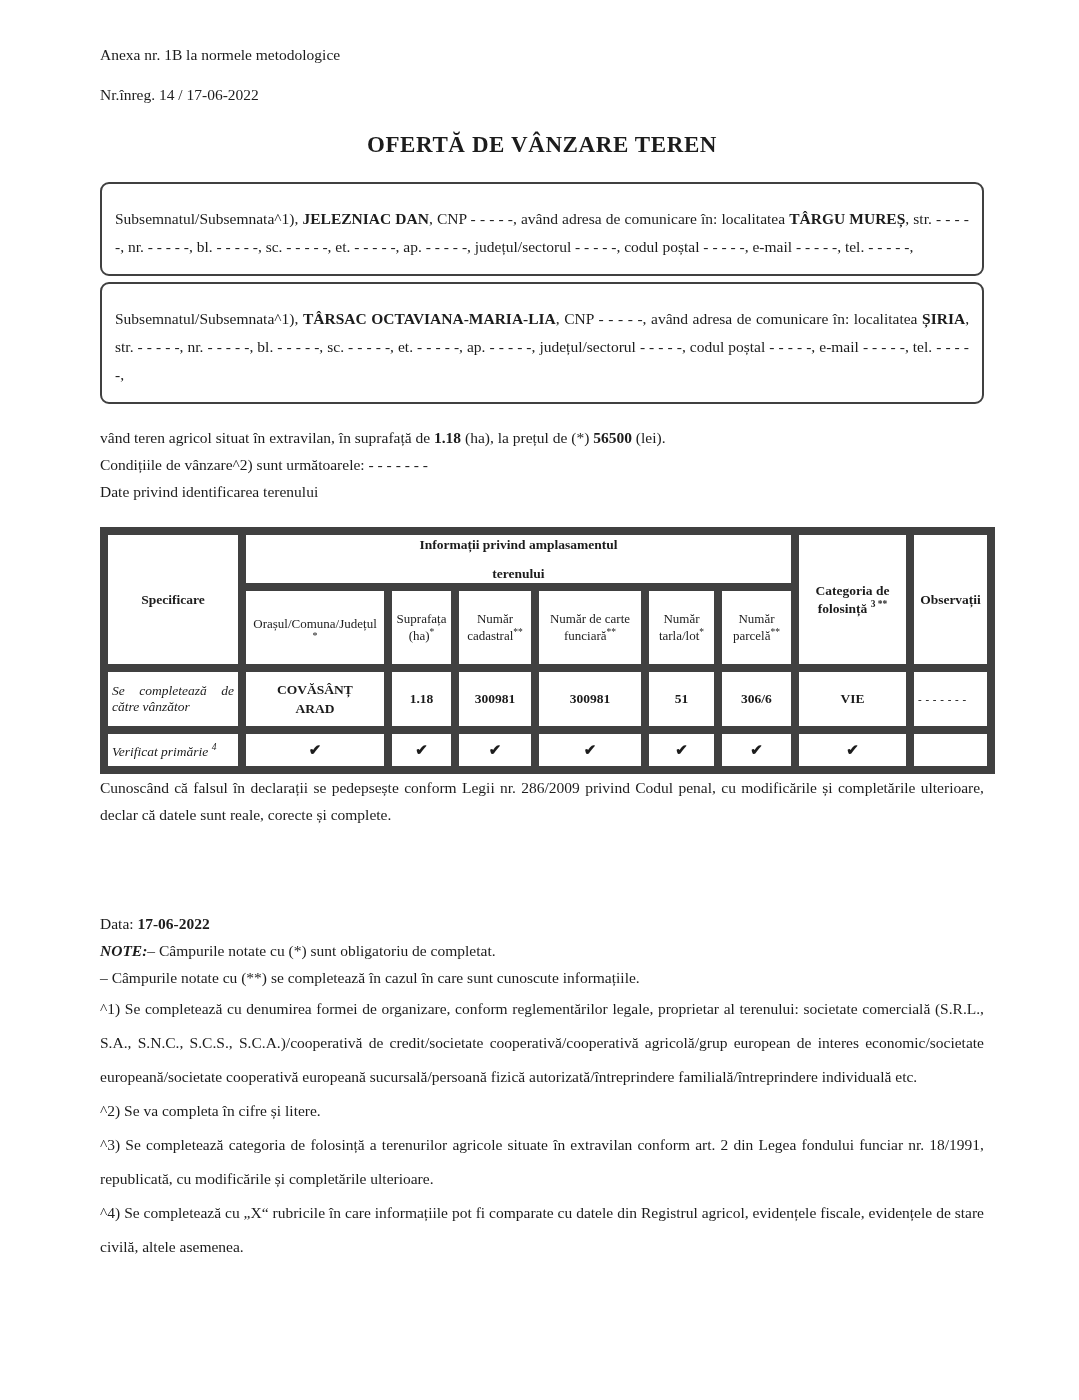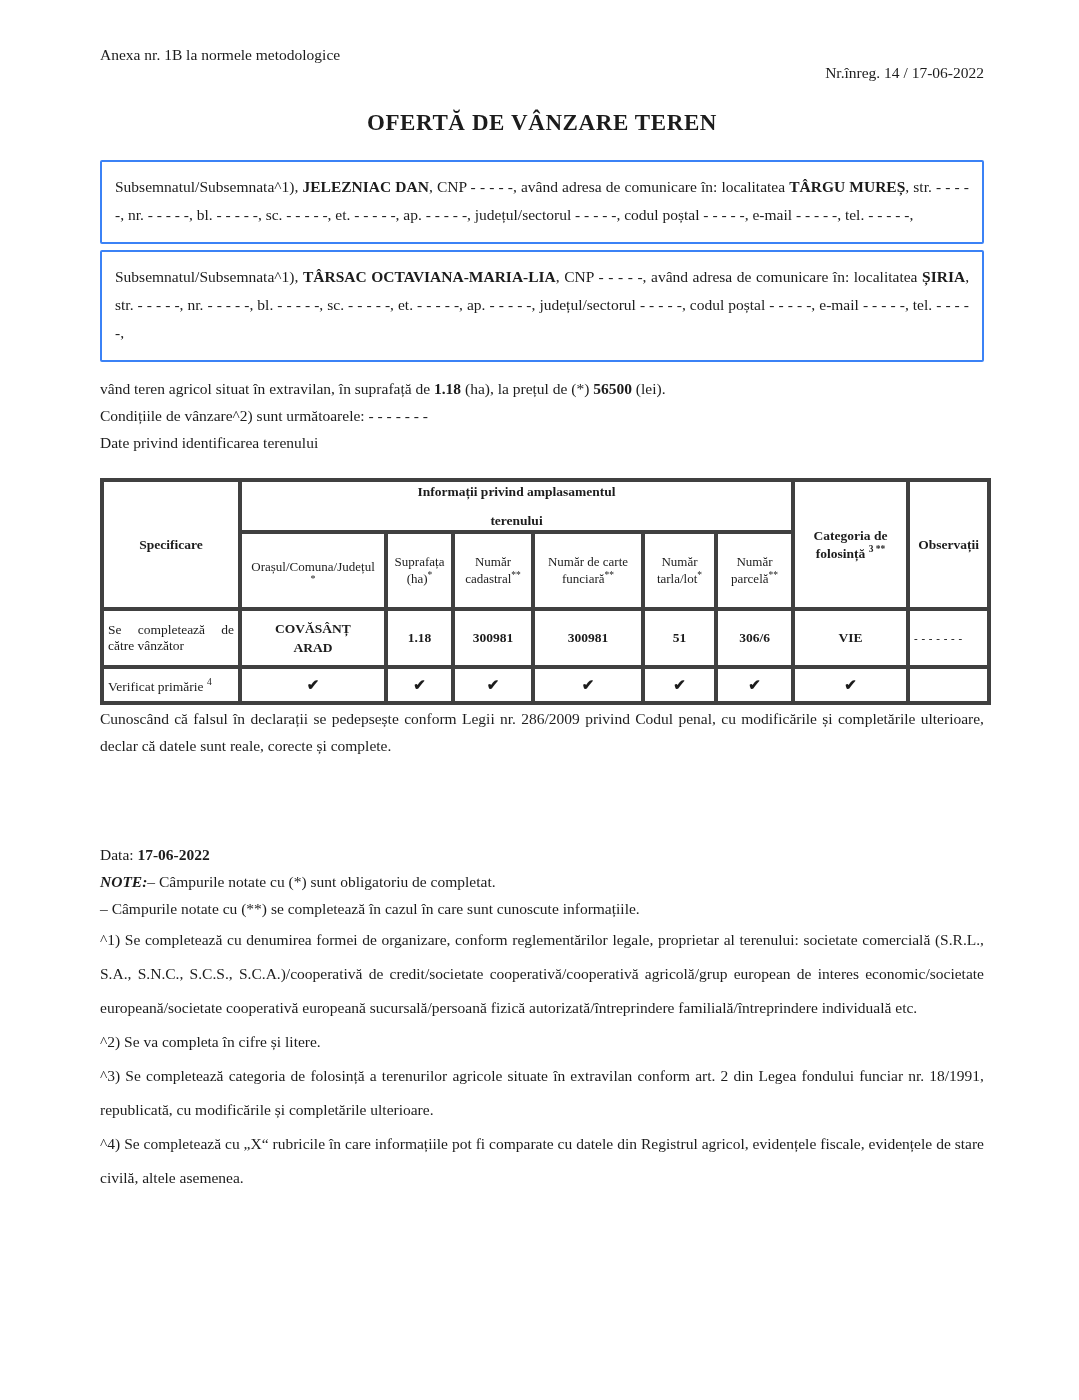--- a/index.html
+++ b/index.html
@@ -7,55 +7,55 @@
     width:1079px; height:1400px;
     background:#ffffff;
     color:#1c1c1c;
     font-family:"Liberation Serif", serif;
     overflow:hidden;
     position:relative;
   }
   .page { padding:46px 95px 0 100px; width:884px; }
 
   .annex { font-size:15.5px; }
-  .reg-line { text-align:right; font-size:15.5px; }
+  .reg-line { text-align:left; font-size:15.5px; margin-top:22px; }
   .doc-title { text-align:center; font-weight:bold; font-size:23px; letter-spacing:0.6px; margin-top:28px; }
 
   .info-box {
-    border:2px solid #3b82f6;
-    border-radius:2px;
-    padding:11px 13px 13px 13px;
+    border:2px solid #404040;
+    border-radius:9px;
+    padding:21px 13px 13px 13px;
     font-size:15.5px;
     line-height:28px;
     text-align:justify;
     margin-top:0;
   }
   .box-1 { margin-top:24px; }
   .box-2 { margin-top:6px; }
 
   .para { font-size:15.5px; line-height:27px; margin:0; }
-  .intro-block { margin-top:13px; }
+  .intro-block { margin-top:20px; }
 
   table.land {
     border-collapse:collapse;
     width:887px;
     margin-top:22px;
     table-layout:fixed;
     border:3px solid #141414;
   }
-  .land th, .land td { border:4px solid #404040; padding:2px 4px; vertical-align:middle; }
+  .land th, .land td { border:8px solid #404040; padding:2px 4px; vertical-align:middle; }
   .land th { font-weight:bold; font-size:13.5px; text-align:center; }
   .land th.sub { font-weight:normal; font-size:13px; padding:20px 2px; }
   .th-specificare { font-size:13.5px; }
   .group-cell { padding:6px 4px; }
   .gline { display:block; line-height:15px; }
   .gline + .gline { margin-top:14px; }
   sup { font-size:9.5px; }
   sup.below { display:block; line-height:8px; font-size:10px; }
-  .label-cell { font-size:13.5px; text-align:justify; padding:4px 6px; font-weight:normal; }
+  .label-cell { font-size:13.5px; text-align:justify; padding:4px 6px; font-weight:normal;font-style:italic; }
   td.val { font-weight:bold; text-align:center; font-size:13.5px; }
   .block { display:block; line-height:19px; }
   .row-seller td { height:50px; }
   .row-verificat td { height:28px; }
   td.obs { font-size:11px; letter-spacing:0.5px; font-weight:bold; }
   td.check { text-align:center; font-size:15px; font-weight:bold; }
 
   .declaration { text-align:justify; }
   .data-line { margin-top:82px; }
   .note-block { }

